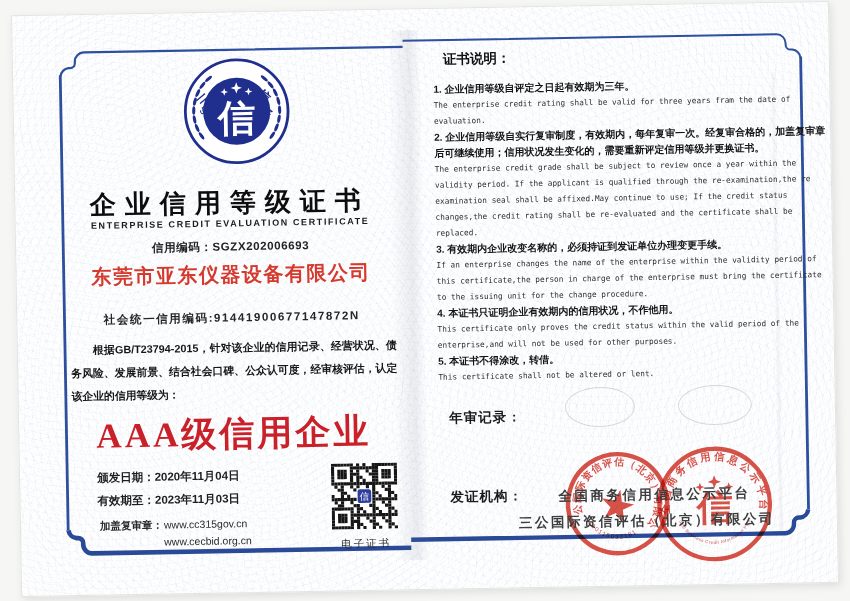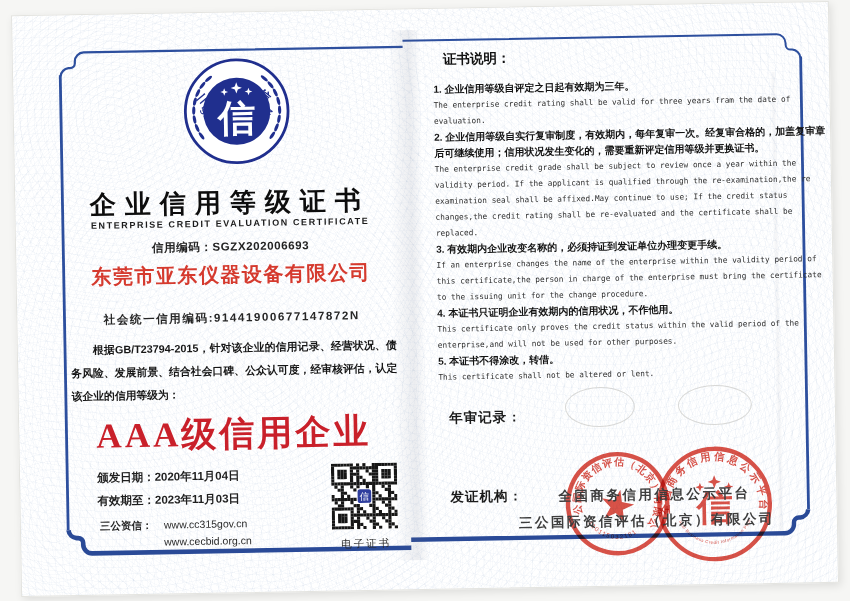--- a/index.html
+++ b/index.html
@@ -112,21 +112,21 @@
         <div class="abs ctr title">企业信用等级证书</div>
         <div class="abs ctr subtitle">ENTERPRISE CREDIT EVALUATION CERTIFICATE</div>
         <div class="abs ctr creditno">信用编码：SGZX202006693</div>
         <div class="abs ctr company">东莞市亚东仪器设备有限公司</div>
         <div class="abs ctr uscc">社会统一信用编码:91441900677147872N</div>
         <div class="abs para">　　根据GB/T23794-2015，针对该企业的信用记录、经营状况、债务风险、发展前景、结合社会口碑、公众认可度，经审核评估，认定该企业的信用等级为：</div>
         <div class="abs ctr rating">AAA级信用企业</div>
 
         <div class="abs dates" style="top:421px"><span>颁发日期：</span><span>2020年11月04日</span></div>
         <div class="abs dates" style="top:444px"><span>有效期至：</span><span>2023年11月03日</span></div>
-        <div class="abs qlabel" style="top:470px">三公资信：</div>
+        <div class="abs qlabel" style="top:470px">加盖复审章：</div>
         <div class="abs qurl" style="top:470px">www.cc315gov.cn</div>
         <div class="abs qurl" style="top:487px">www.cecbid.org.cn</div>
 
         <svg class="abs qr" viewBox="0 0 63 63">
           <rect x="0" y="0" width="63" height="63" fill="#ffffff"></rect>
           <g id="qr-cells" fill="#161616">
               <rect x="0" y="0" width="3" height="3"></rect>
               <rect x="0" y="3" width="3" height="3"></rect>
               <rect x="0" y="6" width="3" height="3"></rect>
               <rect x="0" y="9" width="3" height="3"></rect>

